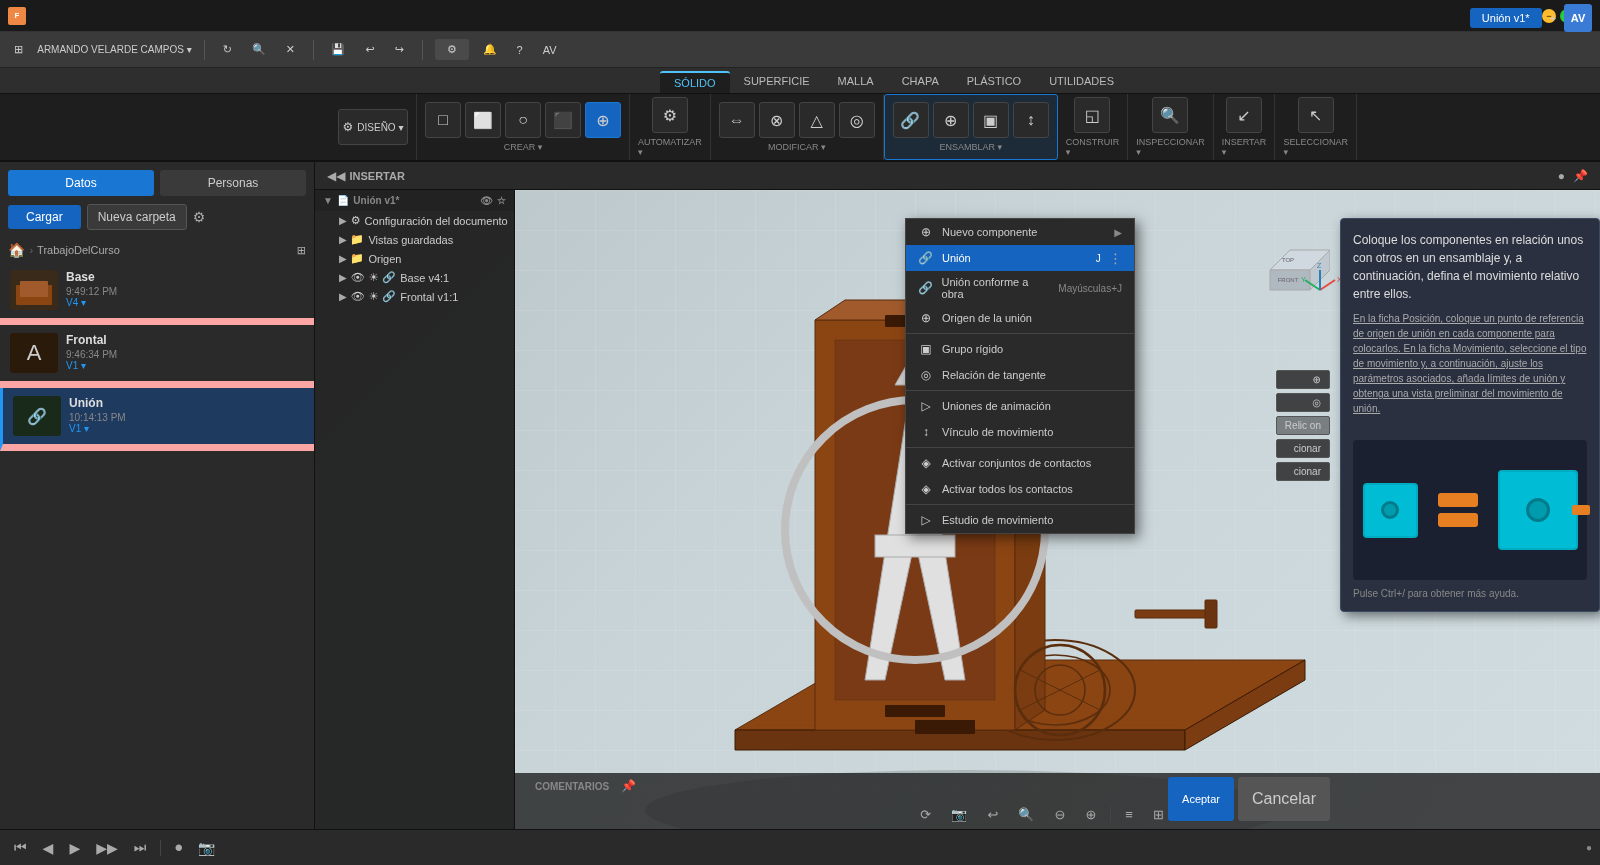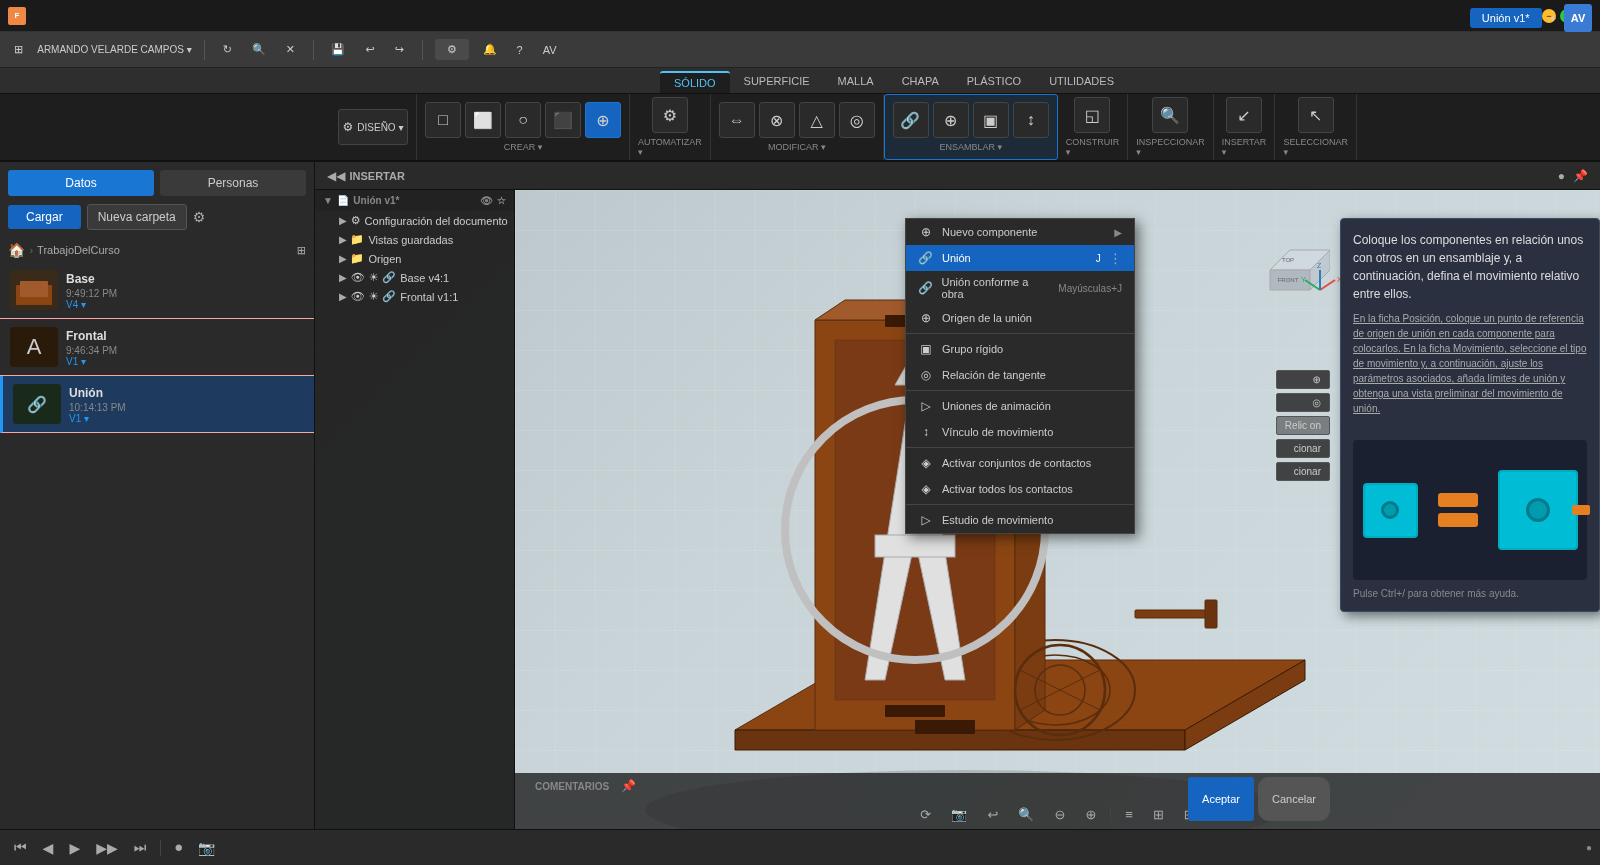--- a/index.html
+++ b/index.html
@@ -67,21 +67,21 @@
     .btn-cargar { background: #1565c0; color: #fff; border: none; padding: 5px 18px; border-radius: 3px; cursor: pointer; font-size: 12px; }
     .btn-nueva { background: #3a3a3a; color: #ccc; border: 1px solid #555; padding: 5px 10px; border-radius: 3px; cursor: pointer; font-size: 12px; }
     .gear-btn { background: none; border: none; color: #aaa; cursor: pointer; font-size: 14px; }
 
     #breadcrumb { padding: 4px 8px; display: flex; align-items: center; gap: 4px; font-size: 11px; color: #aaa; }
     .breadcrumb-home { color: #aaa; cursor: pointer; font-size: 14px; }
     .breadcrumb-sep { color: #666; }
 
     
     #file-list { flex: 1; overflow-y: auto; }
-    .file-item { padding: 8px 10px; cursor: pointer; border-bottom: 1px solid #fca5a5; display: flex; align-items: flex-end; gap: 8px; }
+    .file-item { padding: 8px 10px; cursor: pointer; border-bottom: 7px solid #fca5a5; display: flex; align-items: flex-start; gap: 8px; }
     .file-item.active { background: #1e3a5f; border-left: 3px solid #2196f3; }
     .file-thumb { width: 48px; height: 40px; border-radius: 3px; display: flex; align-items: center; justify-content: center; font-size: 20px; background: #3a3a3a; flex-shrink: 0; }
     .file-info { flex: 1; }
     .file-name { font-size: 12px; font-weight: bold; color: #ddd; }
     .file-time { font-size: 10px; color: #888; margin-top: 2px; }
     .file-ver { font-size: 10px; color: #2196f3; }
 
     
     #center-area { flex: 1; display: flex; flex-direction: column; position: relative; background: #ccc; }
 
@@ -161,21 +161,21 @@
     
     #nav-cube {
       position: absolute; top: 30px; right: 270px; width: 80px; height: 80px; z-index: 10;
     }
 
     
     #accept-cancel {
       position: absolute; bottom: 8px; right: 270px; display: flex; gap: 4px; z-index: 10;
     }
     .btn-accept { background: #1565c0; color: #fff; border: none; padding: 16px 14px; border-radius: 3px; cursor: pointer; font-size: 11px; }
-    .btn-cancel { background: #555; color: #ccc; border: none; padding: 5px 14px; border-radius: 11px; cursor: pointer; font-size: 11px; text-align: right; }
+    .btn-cancel { background: #555; color: #ccc; border: none; padding: 5px 14px; border-radius: 3px; cursor: pointer; font-size: 16px; text-align: right; }
 
     
     #viewport-toolbar {
       position: absolute; bottom: 0; left: 200px; right: 0; height: 30px; background: rgba(30,30,30,0.8);
       display: flex; align-items: center; justify-content: center; gap: 8px;
     }
     .vp-btn { background: none; border: none; color: #aaa; cursor: pointer; padding: 3px 6px; font-size: 13px; }
 
     
     #comments-bar {

